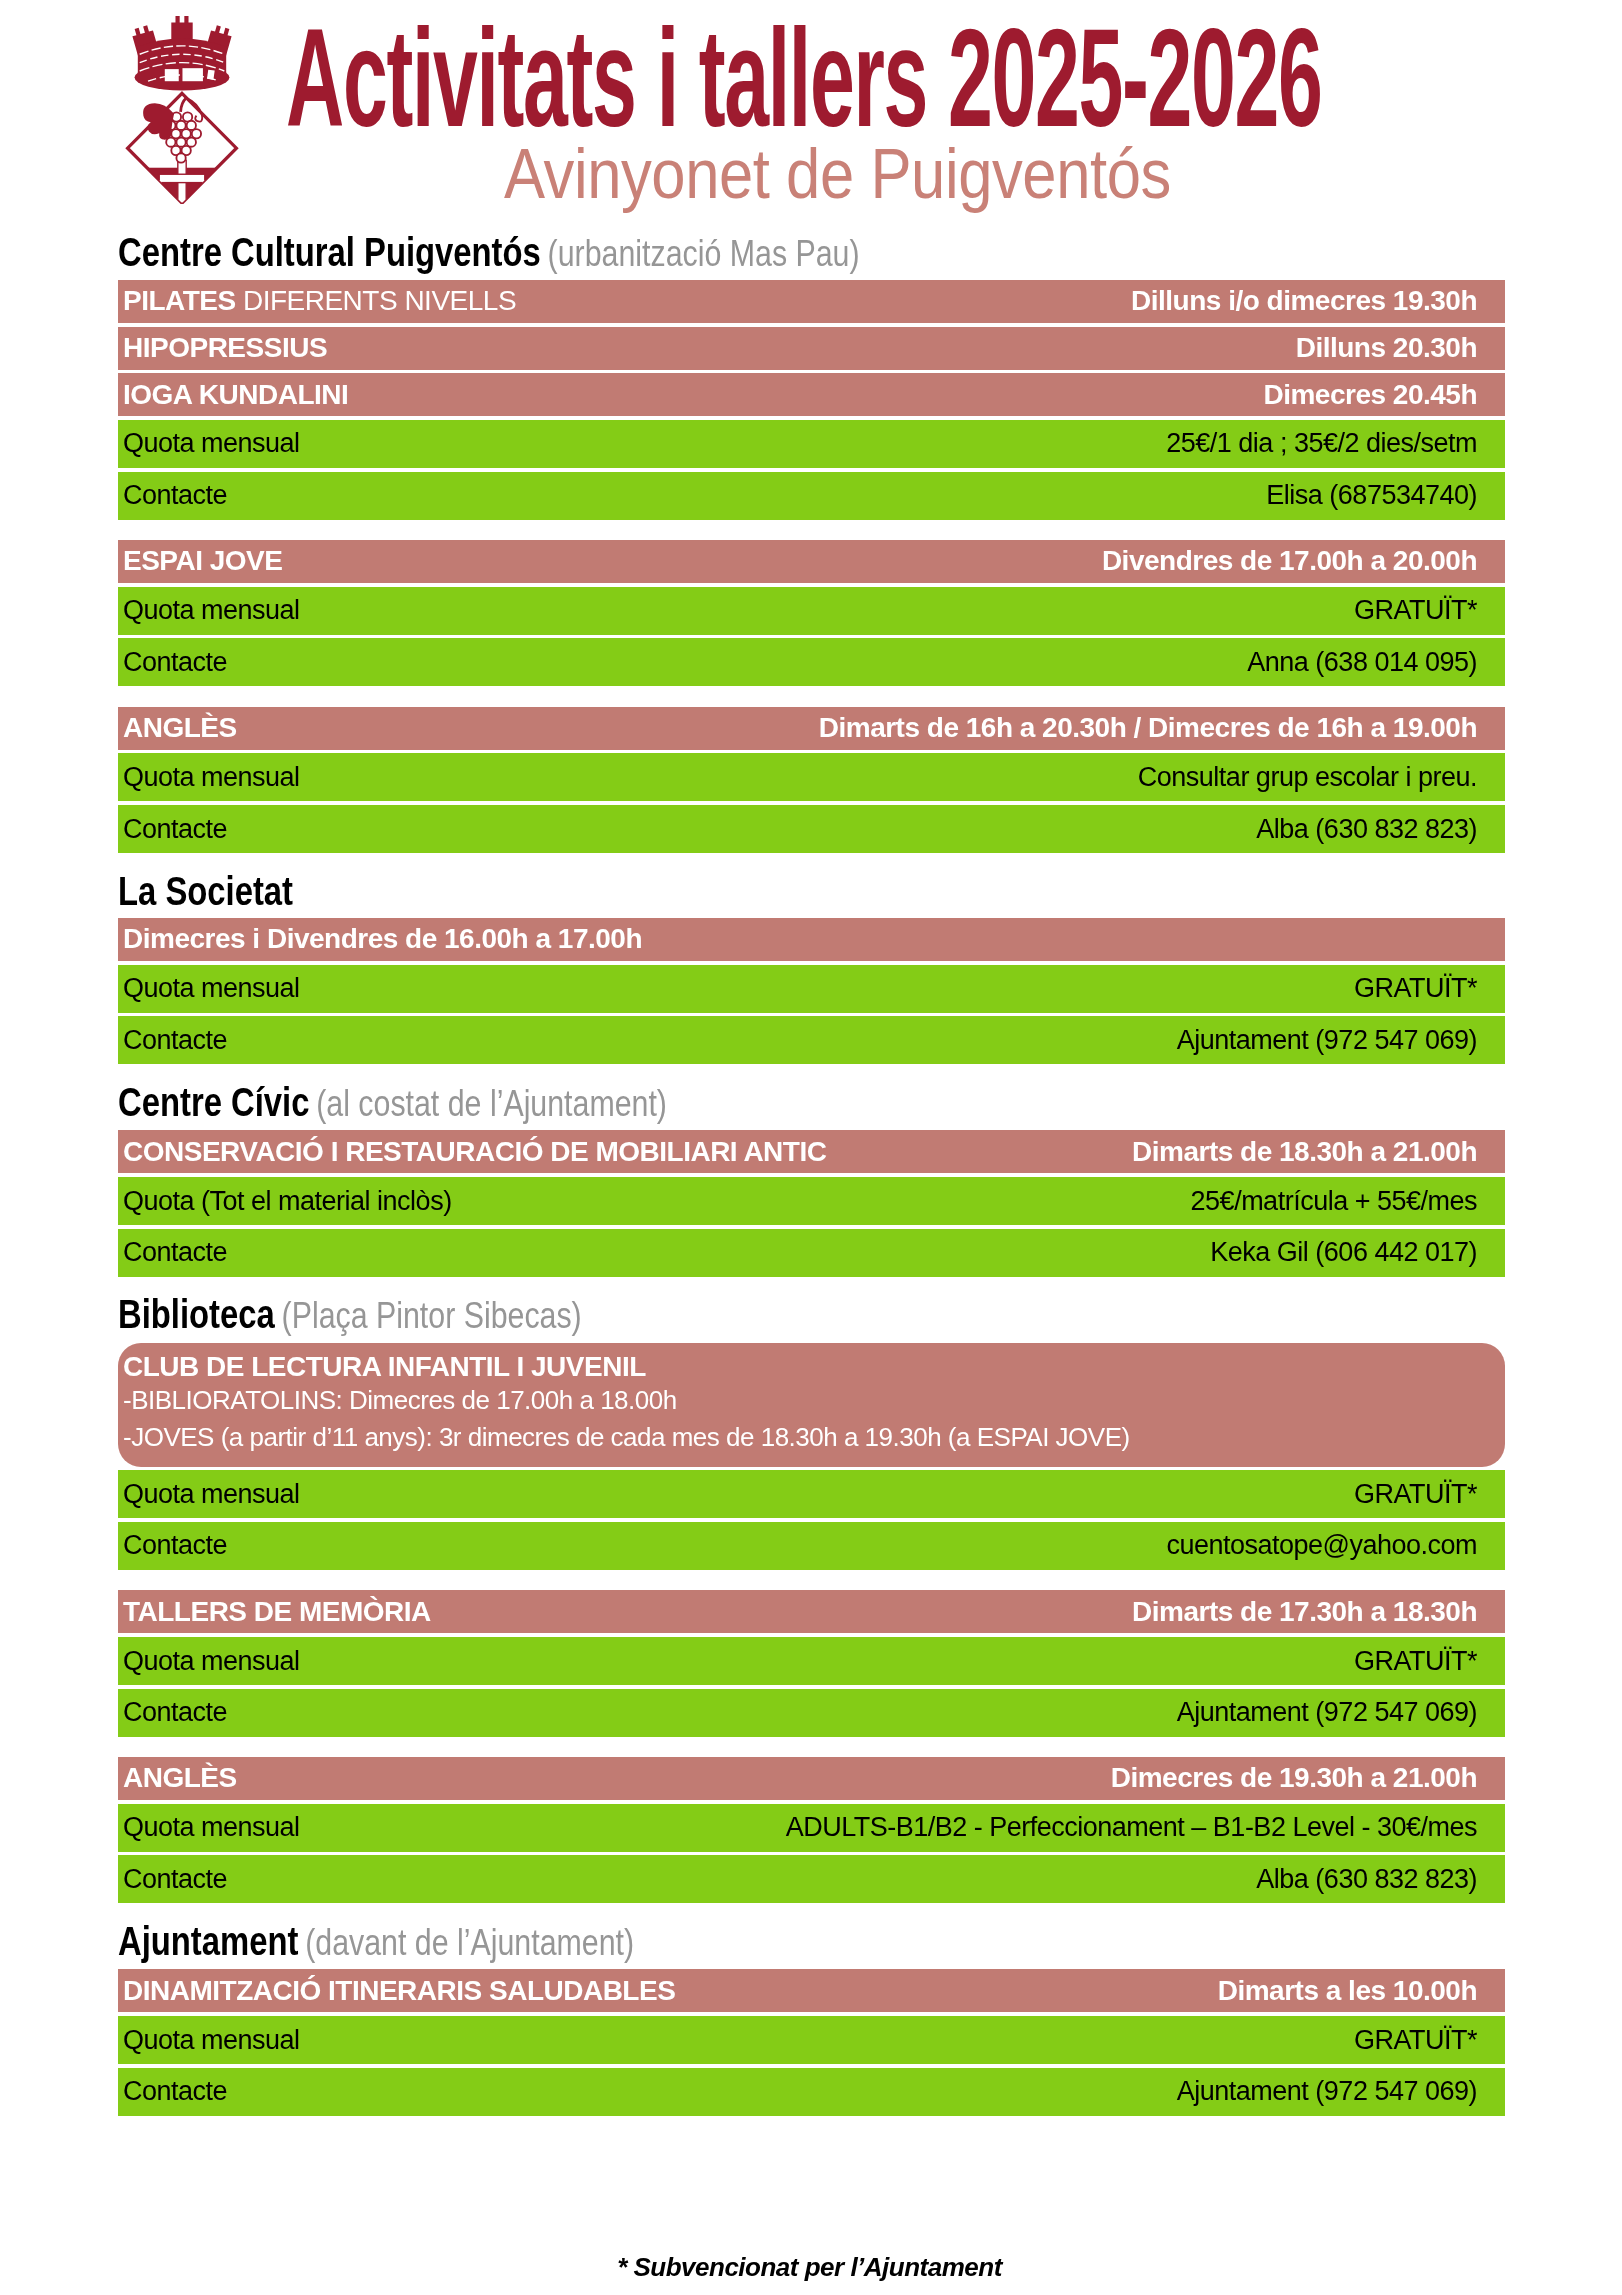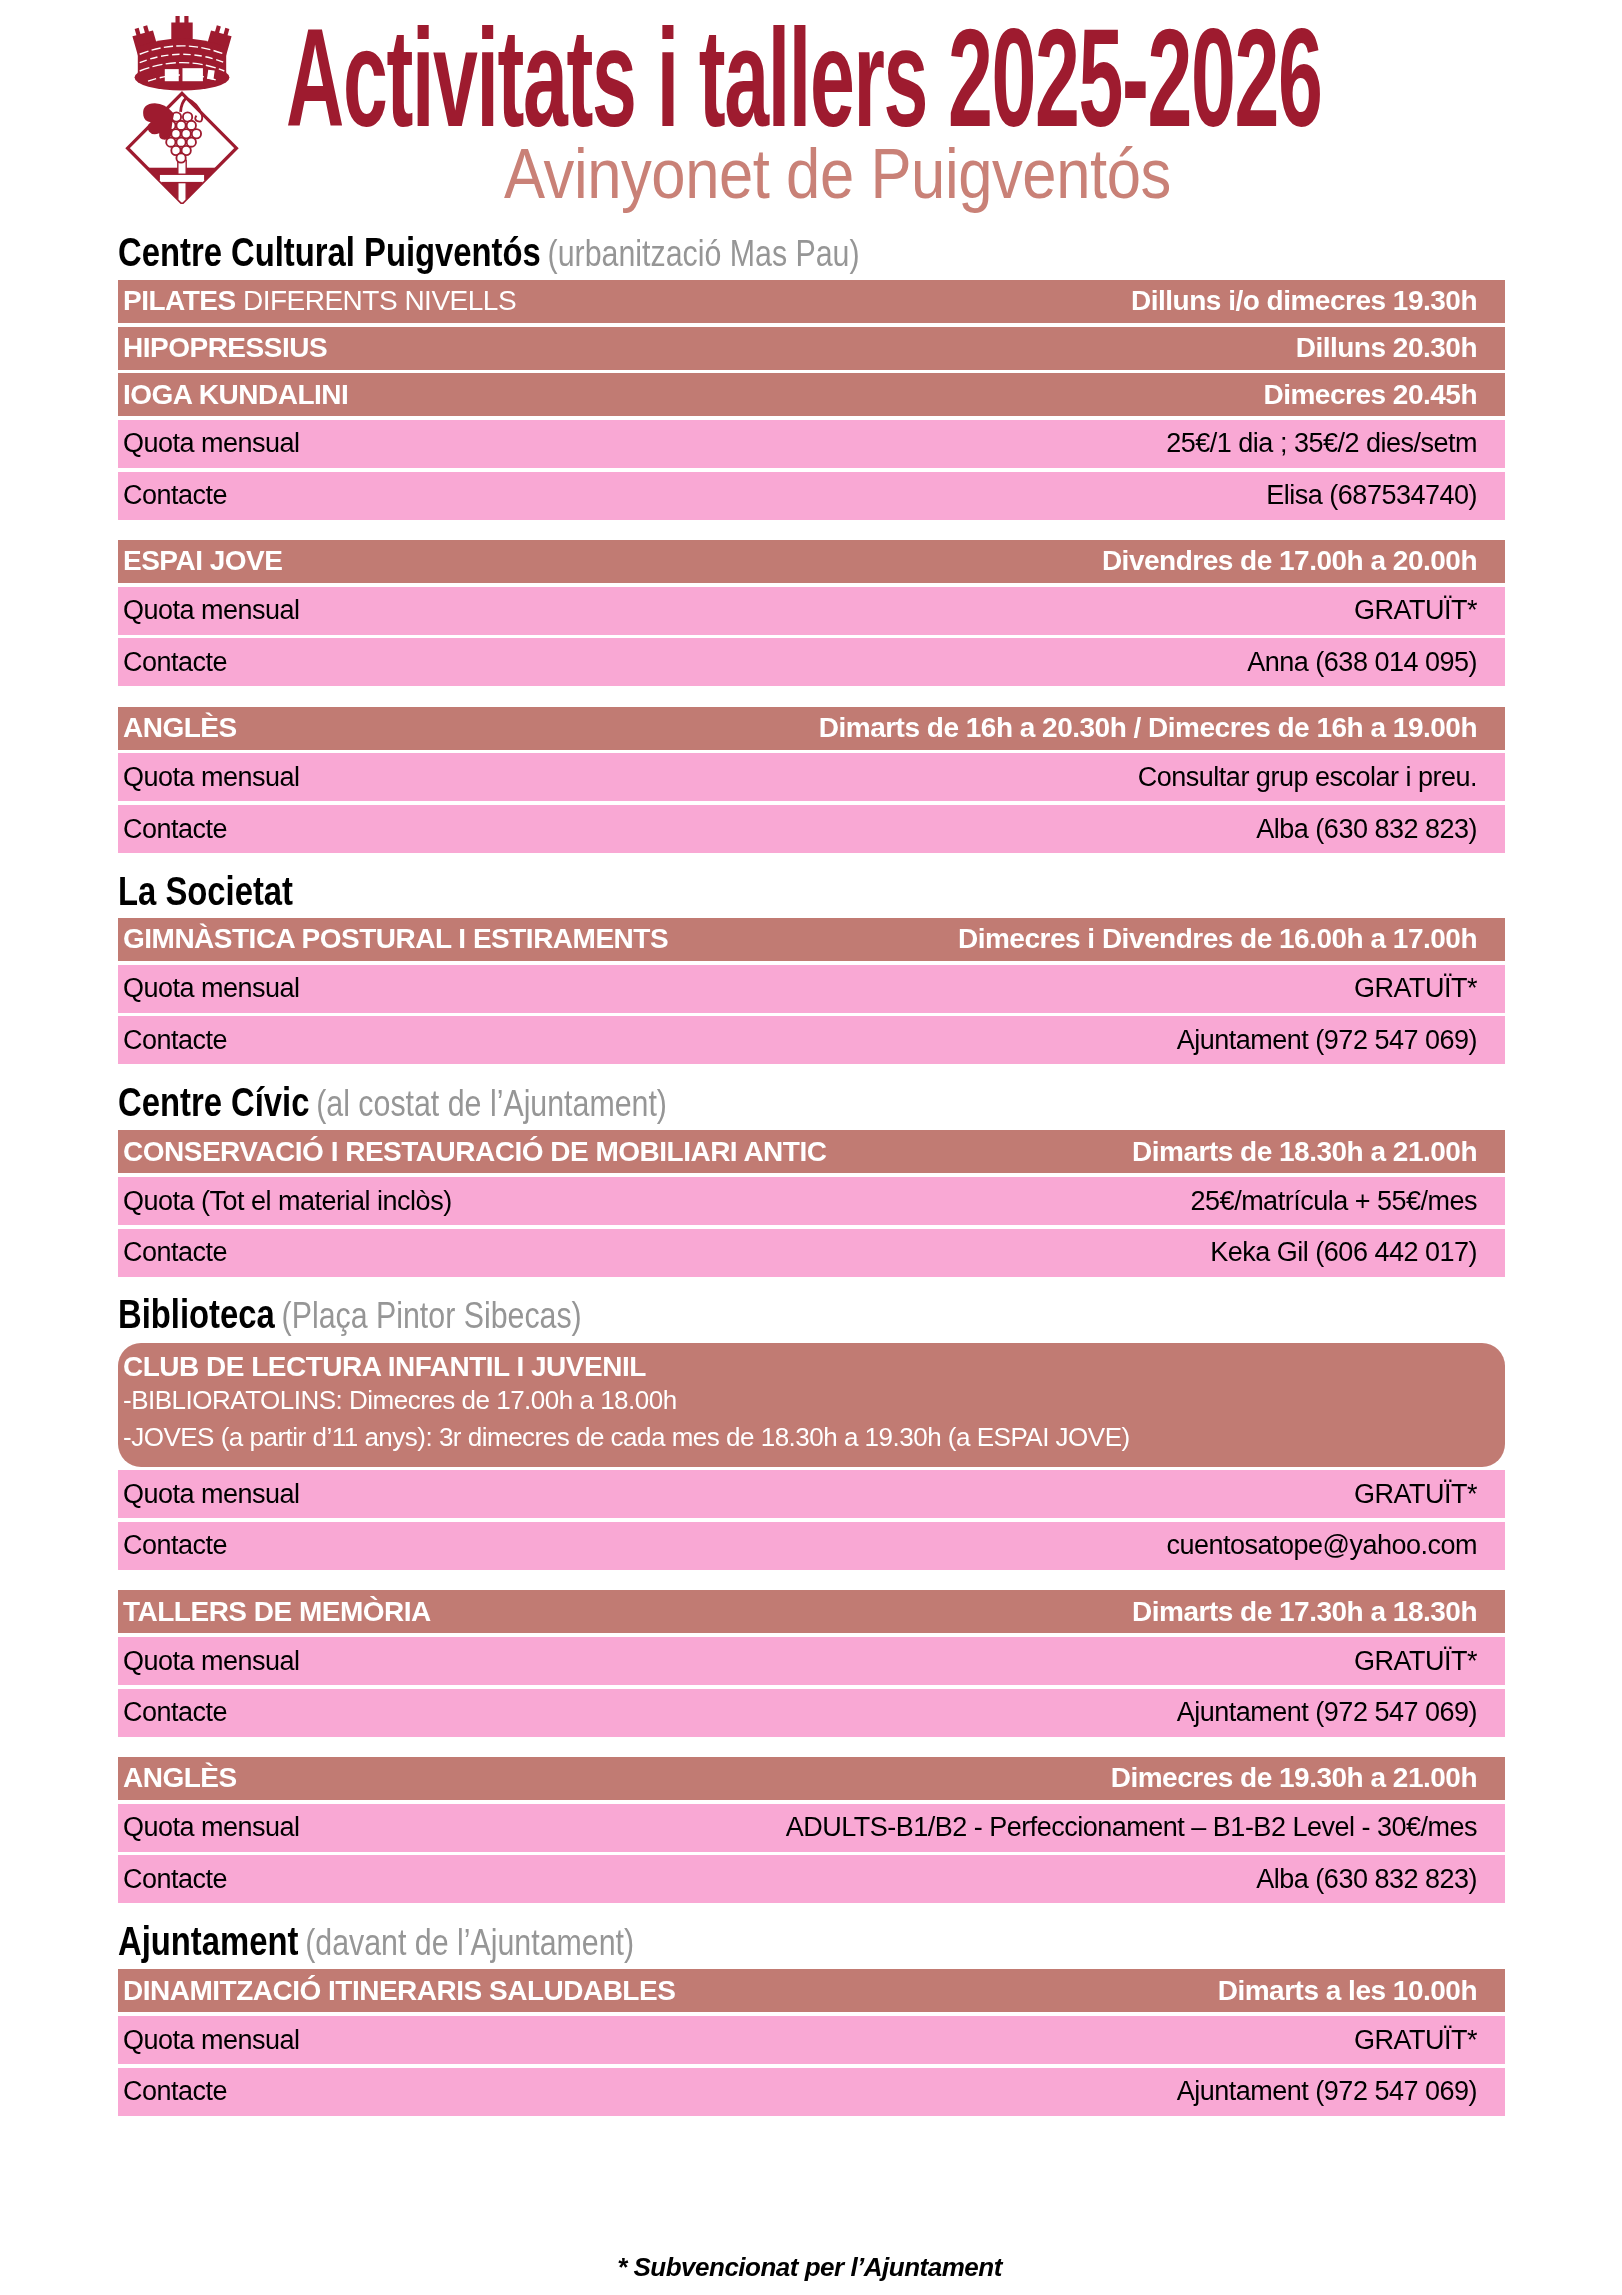--- a/index.html
+++ b/index.html
@@ -51,21 +51,21 @@
     display:flex; flex-direction:column; justify-content:center;
   }
   .h-line1 { display:flex; justify-content:space-between; align-items:center; gap:18.5px; }
   .h-left  { font-size:28px; font-weight:700; line-height:30.5px; }
   .h-light { font-weight:400; }
   .h-right { font-size:28px; font-weight:700; line-height:30.5px; text-align:right; flex-shrink:0; }
   .header-row.has-sub { padding-top:9.3px; padding-bottom:10.2px;border-radius:23px; }
   .h-subline { font-size:26px; font-weight:400; line-height:37px; }
 
   .info-row {
-    background:#f9a8d4; color:#000;
+    background:#84cc16; color:#000;
     height:48px;
     display:flex; justify-content:space-between; align-items:center; gap:18.5px;
     font-size:27px;
   }
   .i-label { text-align:left; }
   .i-value { text-align:right; }
 
   
   .footnote {
     position:absolute; left:0; right:4px; bottom:12px;
@@ -219,21 +219,20 @@
 </div>
 </div>
   </div>
 
   <div class="section">
     <h2 class="section-title"><span class="sec-name">La Societat</span></h2>
     <div class="activities">
   <div class="activity">
   <div class="row header-row">
     <div class="h-line1">
-      <div class="h-left"><span class="h-strong">GIMNÀSTICA POSTURAL I ESTIRAMENTS</span><span class="h-light"></span></div>
       <div class="h-right">Dimecres i Divendres de 16.00h a 17.00h</div>
     </div>
 
   </div>
 
   <div class="row info-row">
     <span class="i-label">Quota mensual</span>
     <span class="i-value">GRATUÏT*</span>
   </div>
 

